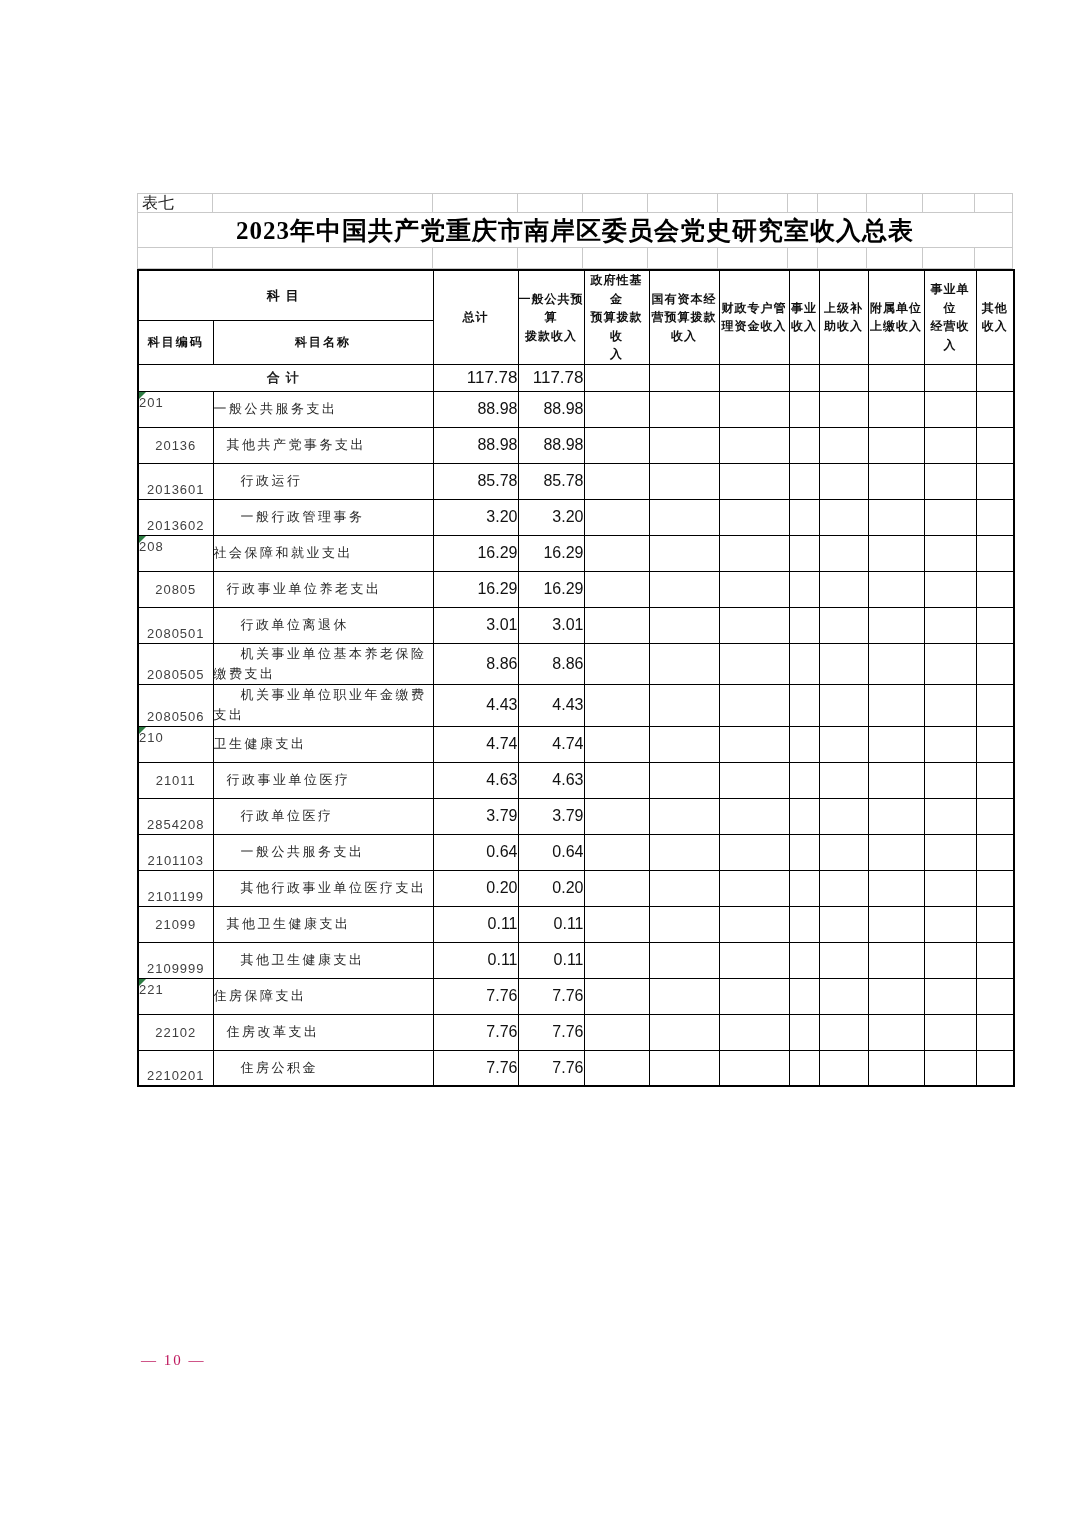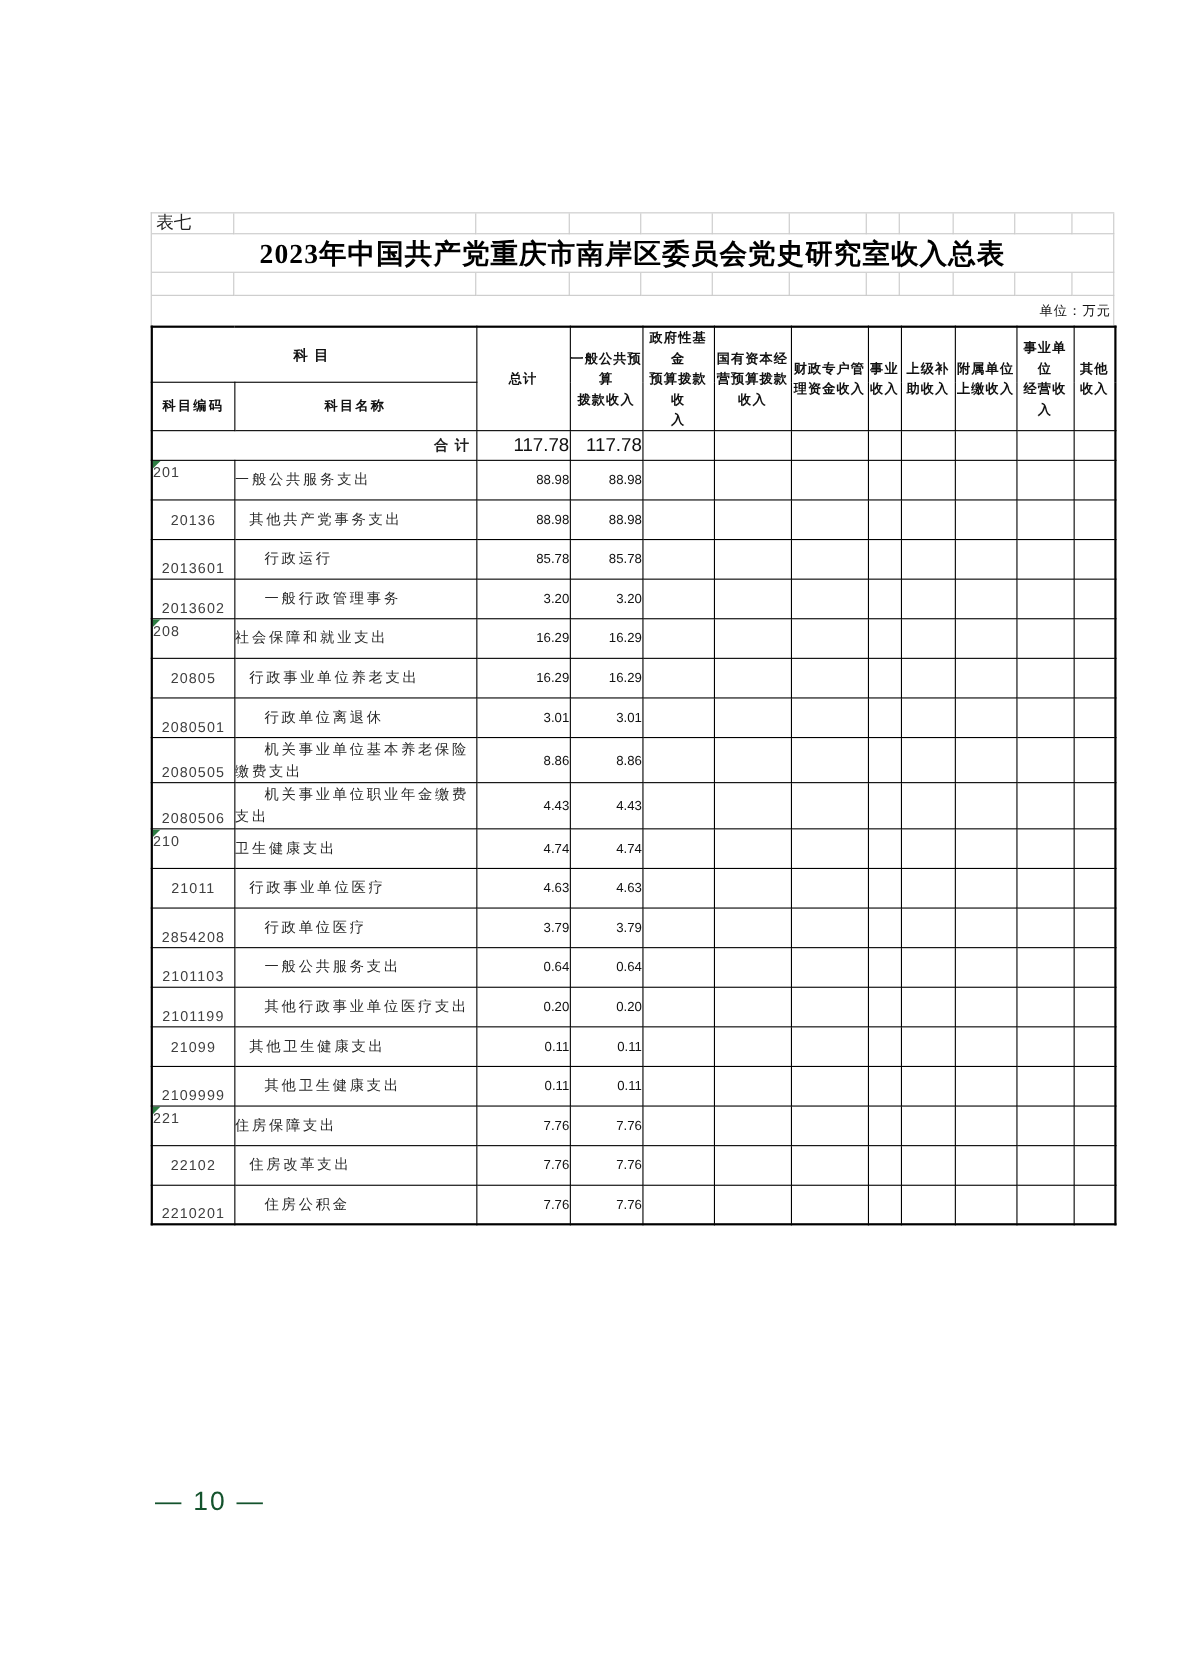--- a/index.html
+++ b/index.html
@@ -61,37 +61,37 @@
   td.code.lv3 { vertical-align:bottom; padding-bottom:2px;text-align:center; }
 
   td.name {
     font-size:13px; letter-spacing:2.5px; color:#2a2a2a; line-height:1.55;
     vertical-align:middle; padding-left:5px; padding-right:2px;
   }
   td.name.lv2 { text-indent:13px; }
   td.name.lv3 { text-indent:27px; }
 
   td.num {
-    font-family:"Liberation Sans", sans-serif; font-size:12px; color:#111;
+    font-family:"Liberation Sans", sans-serif; font-size:16px; color:#111;
     text-align:right; vertical-align:middle; padding-right:3px;
   }
   tr.totalrow td.num { font-size:17px; }
   td.totallabel {
-    text-align:right; vertical-align:middle; font-size:13px; font-weight:bold;
+    text-align:center; vertical-align:middle; font-size:13px; font-weight:bold;
     letter-spacing:6px; color:#222;
   }
 
   .flag {
     position:absolute; left:0; top:0; width:0; height:0;
     border-top:7px solid #2e7d43; border-right:7px solid transparent;
   }
 
   .pagenum {
     position:absolute; left:141px; top:1352px;
-    font-family:Liberation Sans, sans-serif; font-size:24px; color:#14532d;
+    font-family:Liberation Serif, serif; font-size:15px; color:#be185d;
     letter-spacing:2px; white-space:nowrap;
   }
 </style>
 </head>
 <body>
 
 <div class="sheet">
 
   <div class="topgrid">
     <div class="gridrow r1">
@@ -119,21 +119,20 @@
         <div class="gcell" style="width: 66px;"></div>
         <div class="gcell" style="width: 65px;"></div>
         <div class="gcell" style="width: 70px;"></div>
         <div class="gcell" style="width: 70px;"></div>
         <div class="gcell" style="width: 30px;"></div>
         <div class="gcell" style="width: 49px;"></div>
         <div class="gcell" style="width: 56px;"></div>
         <div class="gcell" style="width: 52px;"></div>
         <div class="gcell" style="width: 38px;"></div>
       </div>
-    <div class="unitrow">单位：万元</div>
   </div>
 
   <table class="main">
     <colgroup>
       <col style="width:75px">
         <col style="width:220px">
         <col style="width:85px">
       <col style="width:66px">
         <col style="width:65px">
         <col style="width:70px">

